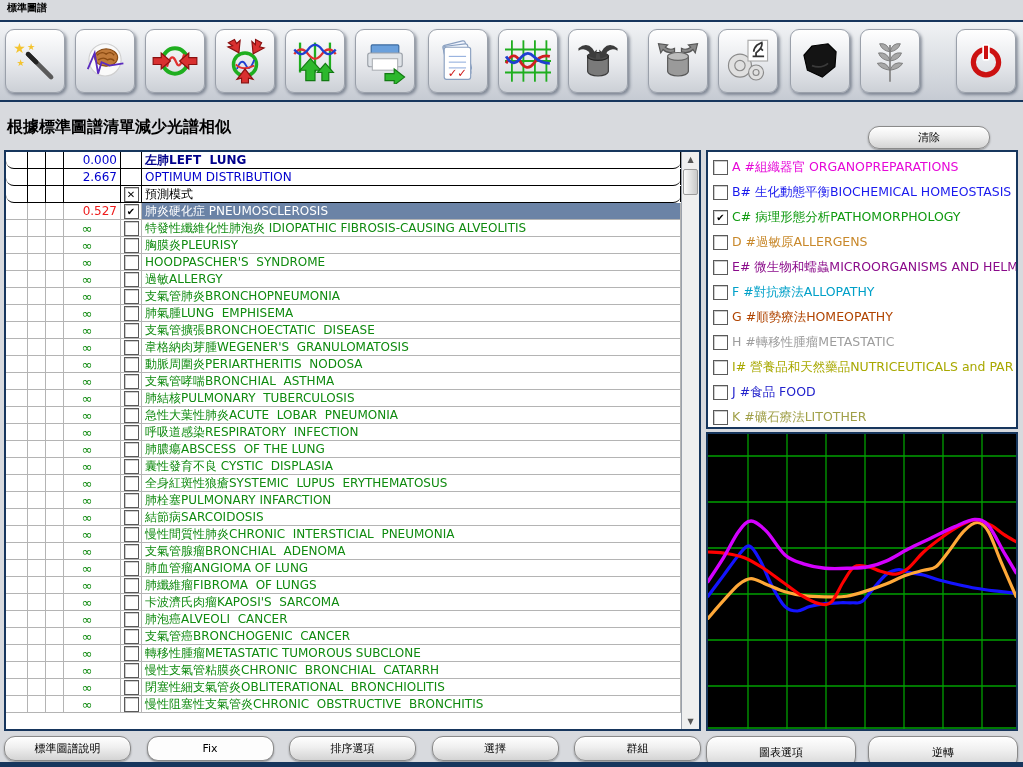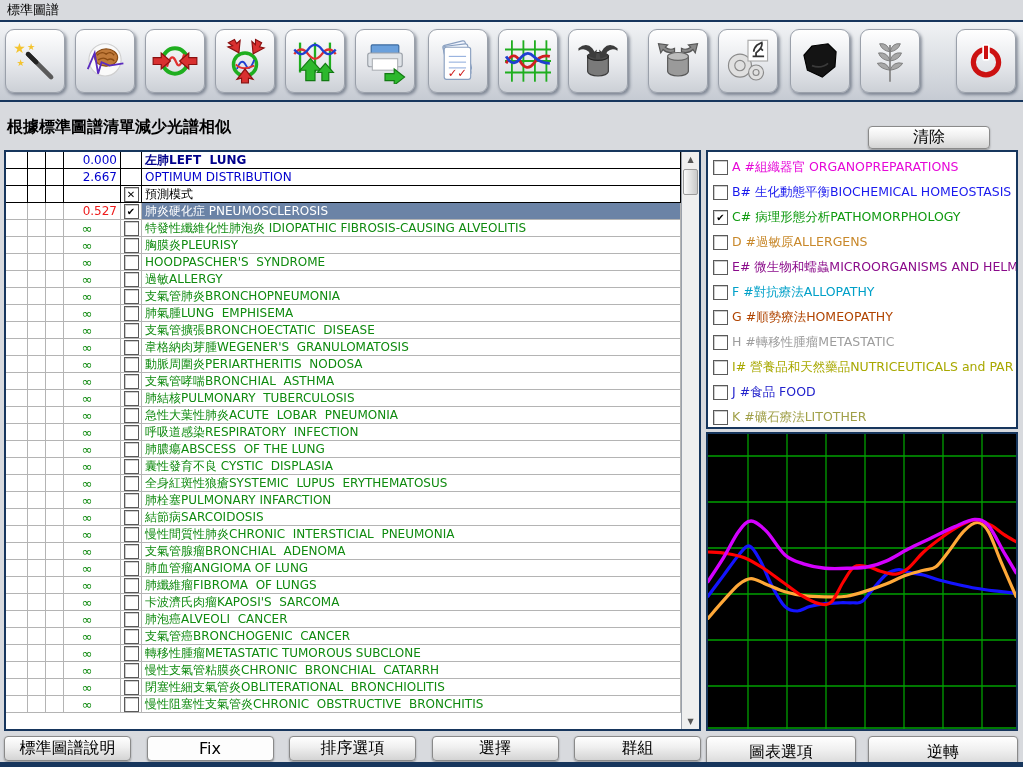--- a/index.html
+++ b/index.html
@@ -2,55 +2,55 @@
 <html><head>
 <meta charset="utf-8">
 <style>
   html,body{margin:0;padding:0;}
   body{
     width:1023px;height:767px;position:relative;overflow:hidden;
     background:#d8dade;
     font-family:"DejaVu Sans","Liberation Sans",sans-serif;
     -webkit-font-smoothing:antialiased;
   }
-  .titlebar{position:absolute;left:7px;top:1px;font-size:13px;font-weight:normal;color:#000;}
+  .titlebar{position:absolute;left:7px;top:1px;font-size:10px;font-weight:bold;color:#000;}
   .sep{position:absolute;left:0;width:1023px;height:2px;background:#17365d;}
   .sep-top{top:20px;}
   .sep-toolbar{top:100px;}
   .bottombar{position:absolute;left:0;top:762px;width:1023px;height:5px;background:#17365d;}
 
   .toolbar{position:absolute;left:0;top:22px;width:1023px;height:78px;box-sizing:border-box;
     background:linear-gradient(#f1f3f5,#d3d7dd 70%,#c6cbd3);
     display:flex;align-items:center;padding-left:5px;}
   .tbtn{width:58px;height:62px;border-radius:9px;flex:0 0 auto;
     background:linear-gradient(#ffffff,#e6e8ec 55%,#ccd0d6);
     border:1px solid #9aa0aa;box-shadow:1.5px 2px 3px rgba(40,50,70,.45);
     display:flex;align-items:center;justify-content:center;}
   .tbtn .ticon{display:flex;}
   .tbtn svg{width:46px;height:46px;}
   .exit-btn{margin-left:auto;margin-right:7px;}
 
   .subheader{position:absolute;left:7px;top:117px;font-size:16px;font-weight:bold;color:#000;}
 
   .push{background:linear-gradient(#ffffff,#efefef 45%,#d4d4d4);
-    border:1px solid #8a8a8a;border-radius:4px;font-size:16px;color:#000;
+    border:1px solid #8a8a8a;border-radius:11px;font-size:11px;color:#000;
     box-shadow:0 1px 2px rgba(0,0,0,.35), inset 0 1px 0 #fff;
     display:flex;align-items:center;justify-content:center;box-sizing:border-box;
     font-family:inherit;}
   .push.white{background:#fdfdfd;}
   .clear-btn{position:absolute;left:868px;top:126px;width:122px;height:23px;}
 
   
   .table-panel{position:absolute;left:4px;top:150px;width:697px;height:581px;
     background:#fff;border:2px solid #17365d;box-sizing:border-box;display:flex;}
   .rows{flex:1;overflow:hidden;}
   .row{height:17px;display:flex;align-items:stretch;font-size:12px;box-sizing:border-box;
     border-bottom:1px solid #b4b4b4;}
   .row .cell{border-right:1px solid #b4b4b4;display:flex;align-items:center;box-sizing:border-box;overflow:hidden;}
-  .row.dark{border-bottom-color:#000;}
+  .row.dark{border-bottom-color:#000;border-radius:8px;}
   .row.dark .cell{border-right-color:#000;}
   .c1{width:22px;} .c2{width:18px;} .c3{width:18px;}
   .val{width:57px;justify-content:flex-end;padding-right:3px;}
   .v-blue{color:#0000cd;}
   .v-maroon{color:#8b1a1a;font-weight:bold;}
   .v-red{color:#ee1c1c;}
   .v-inf{color:#0f8a0f;justify-content:center;padding-right:10px;font-size:13px;}
   .chk{width:21px;justify-content:center;}
   .lbl{flex:1;padding-left:3px;white-space:pre;}
   .t-navy{color:#00008b;font-weight:bold;}

